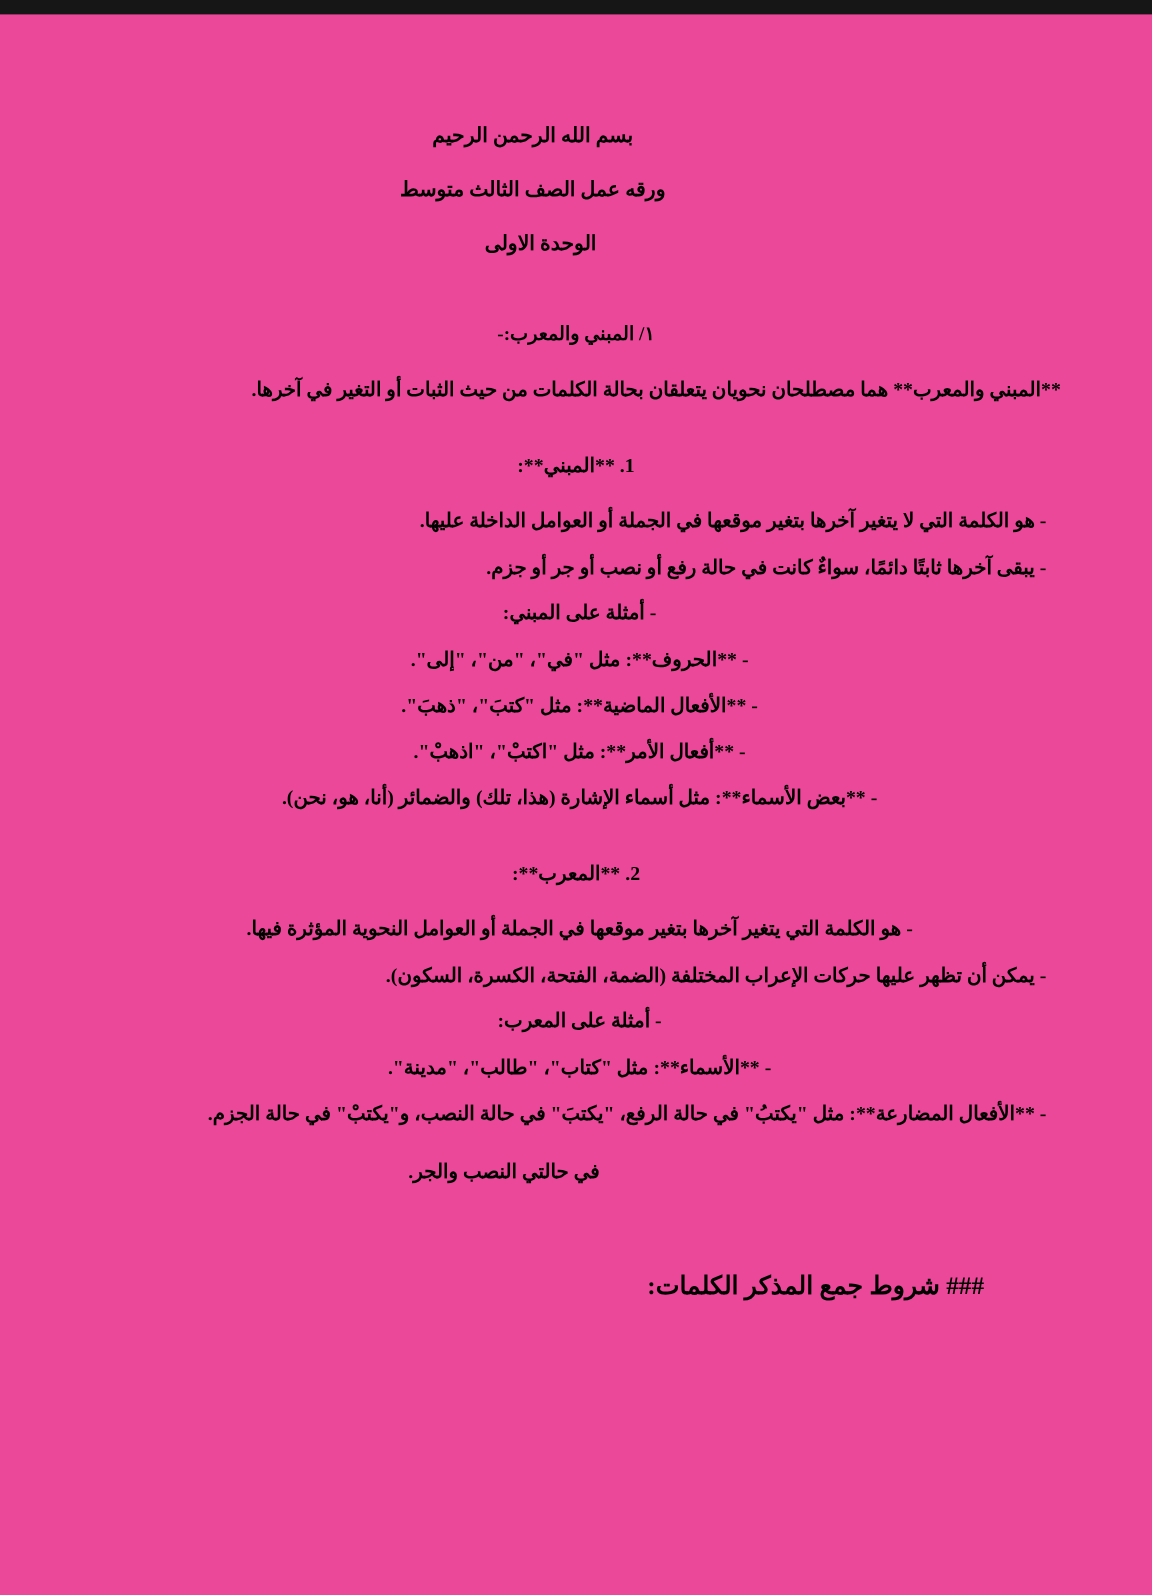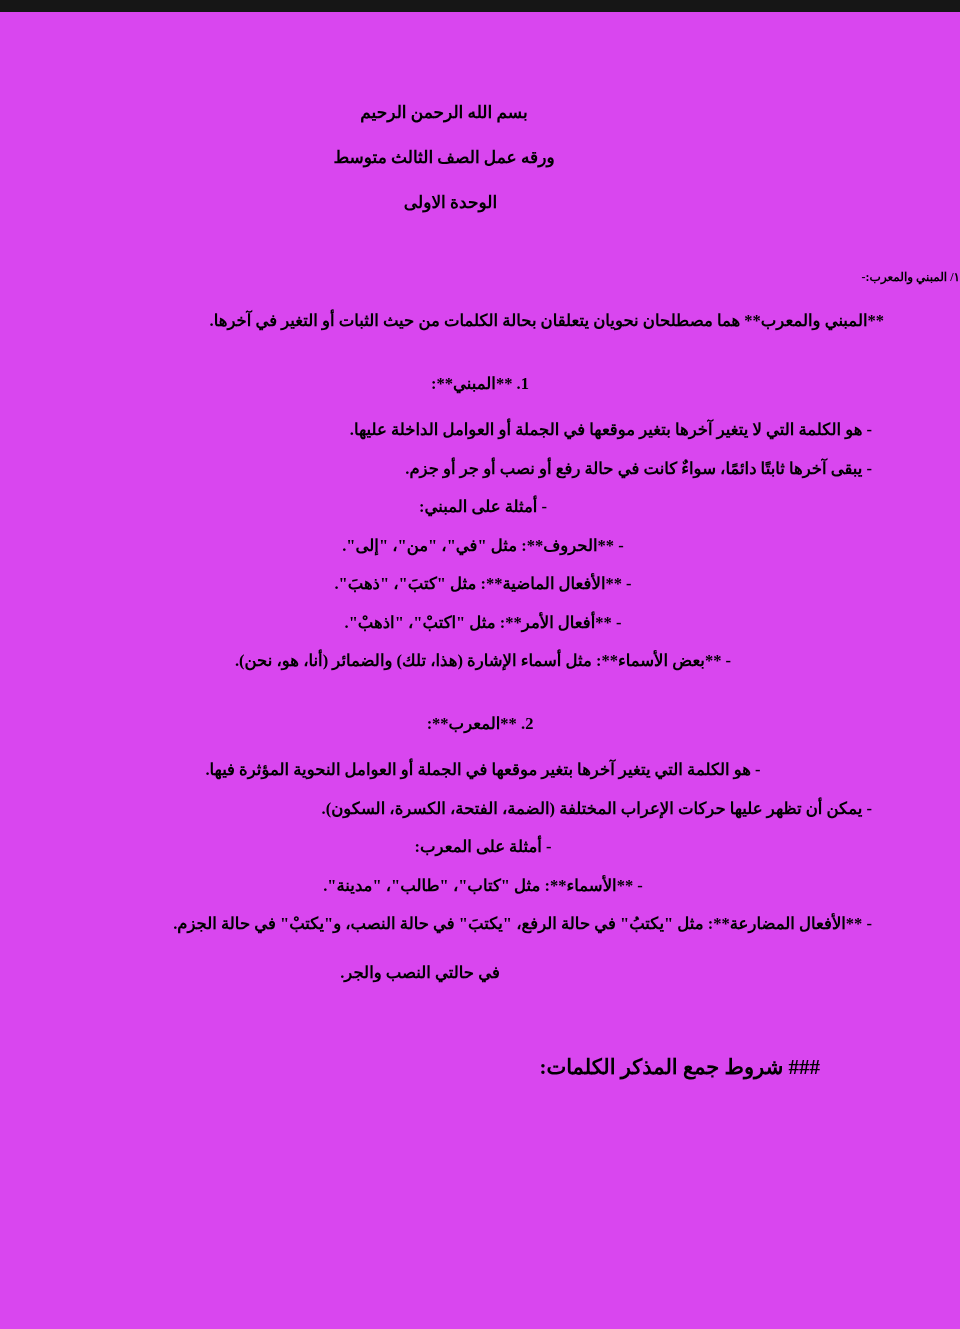--- a/index.html
+++ b/index.html
@@ -6,21 +6,21 @@
   html, body {
     margin: 0;
     padding: 0;
     background: #ffffff;
   }
   .page {
     position: relative;
     width: 960px;
     height: 1329px;
     margin: 0 auto;
-    background: #d946ef;
+    background: #ec4899;
     overflow: hidden;
     font-family: "Liberation Serif", "DejaVu Serif", serif;
     color: #000000;
   }
   .top-bar {
     position: absolute;
     top: 0;
     left: 0;
     width: 960px;
     height: 12px;
@@ -48,24 +48,25 @@
     unicode-bidi: plaintext;
     padding-right: 72px;
   }
   .title-line.t1 { margin-bottom: 28px; }
   .title-line.t2 { margin-bottom: 28px; }
   .title-line.t3 { margin-bottom: 0; margin-left: 13px; }
 
   
   .sec-head {
     font-weight: bold;
-    font-size: 12px;
+    font-size: 16px;
     line-height: 1.0;
     margin-top: 60px;
     padding-right: 0;
+    text-align: center;
     direction: rtl;
     unicode-bidi: plaintext;
   }
 
   .para {
     font-weight: bold;
     font-size: 16.5px;
     line-height: 1.0;
     margin-top: 30px;
     padding: 0 76px 0 88px;

